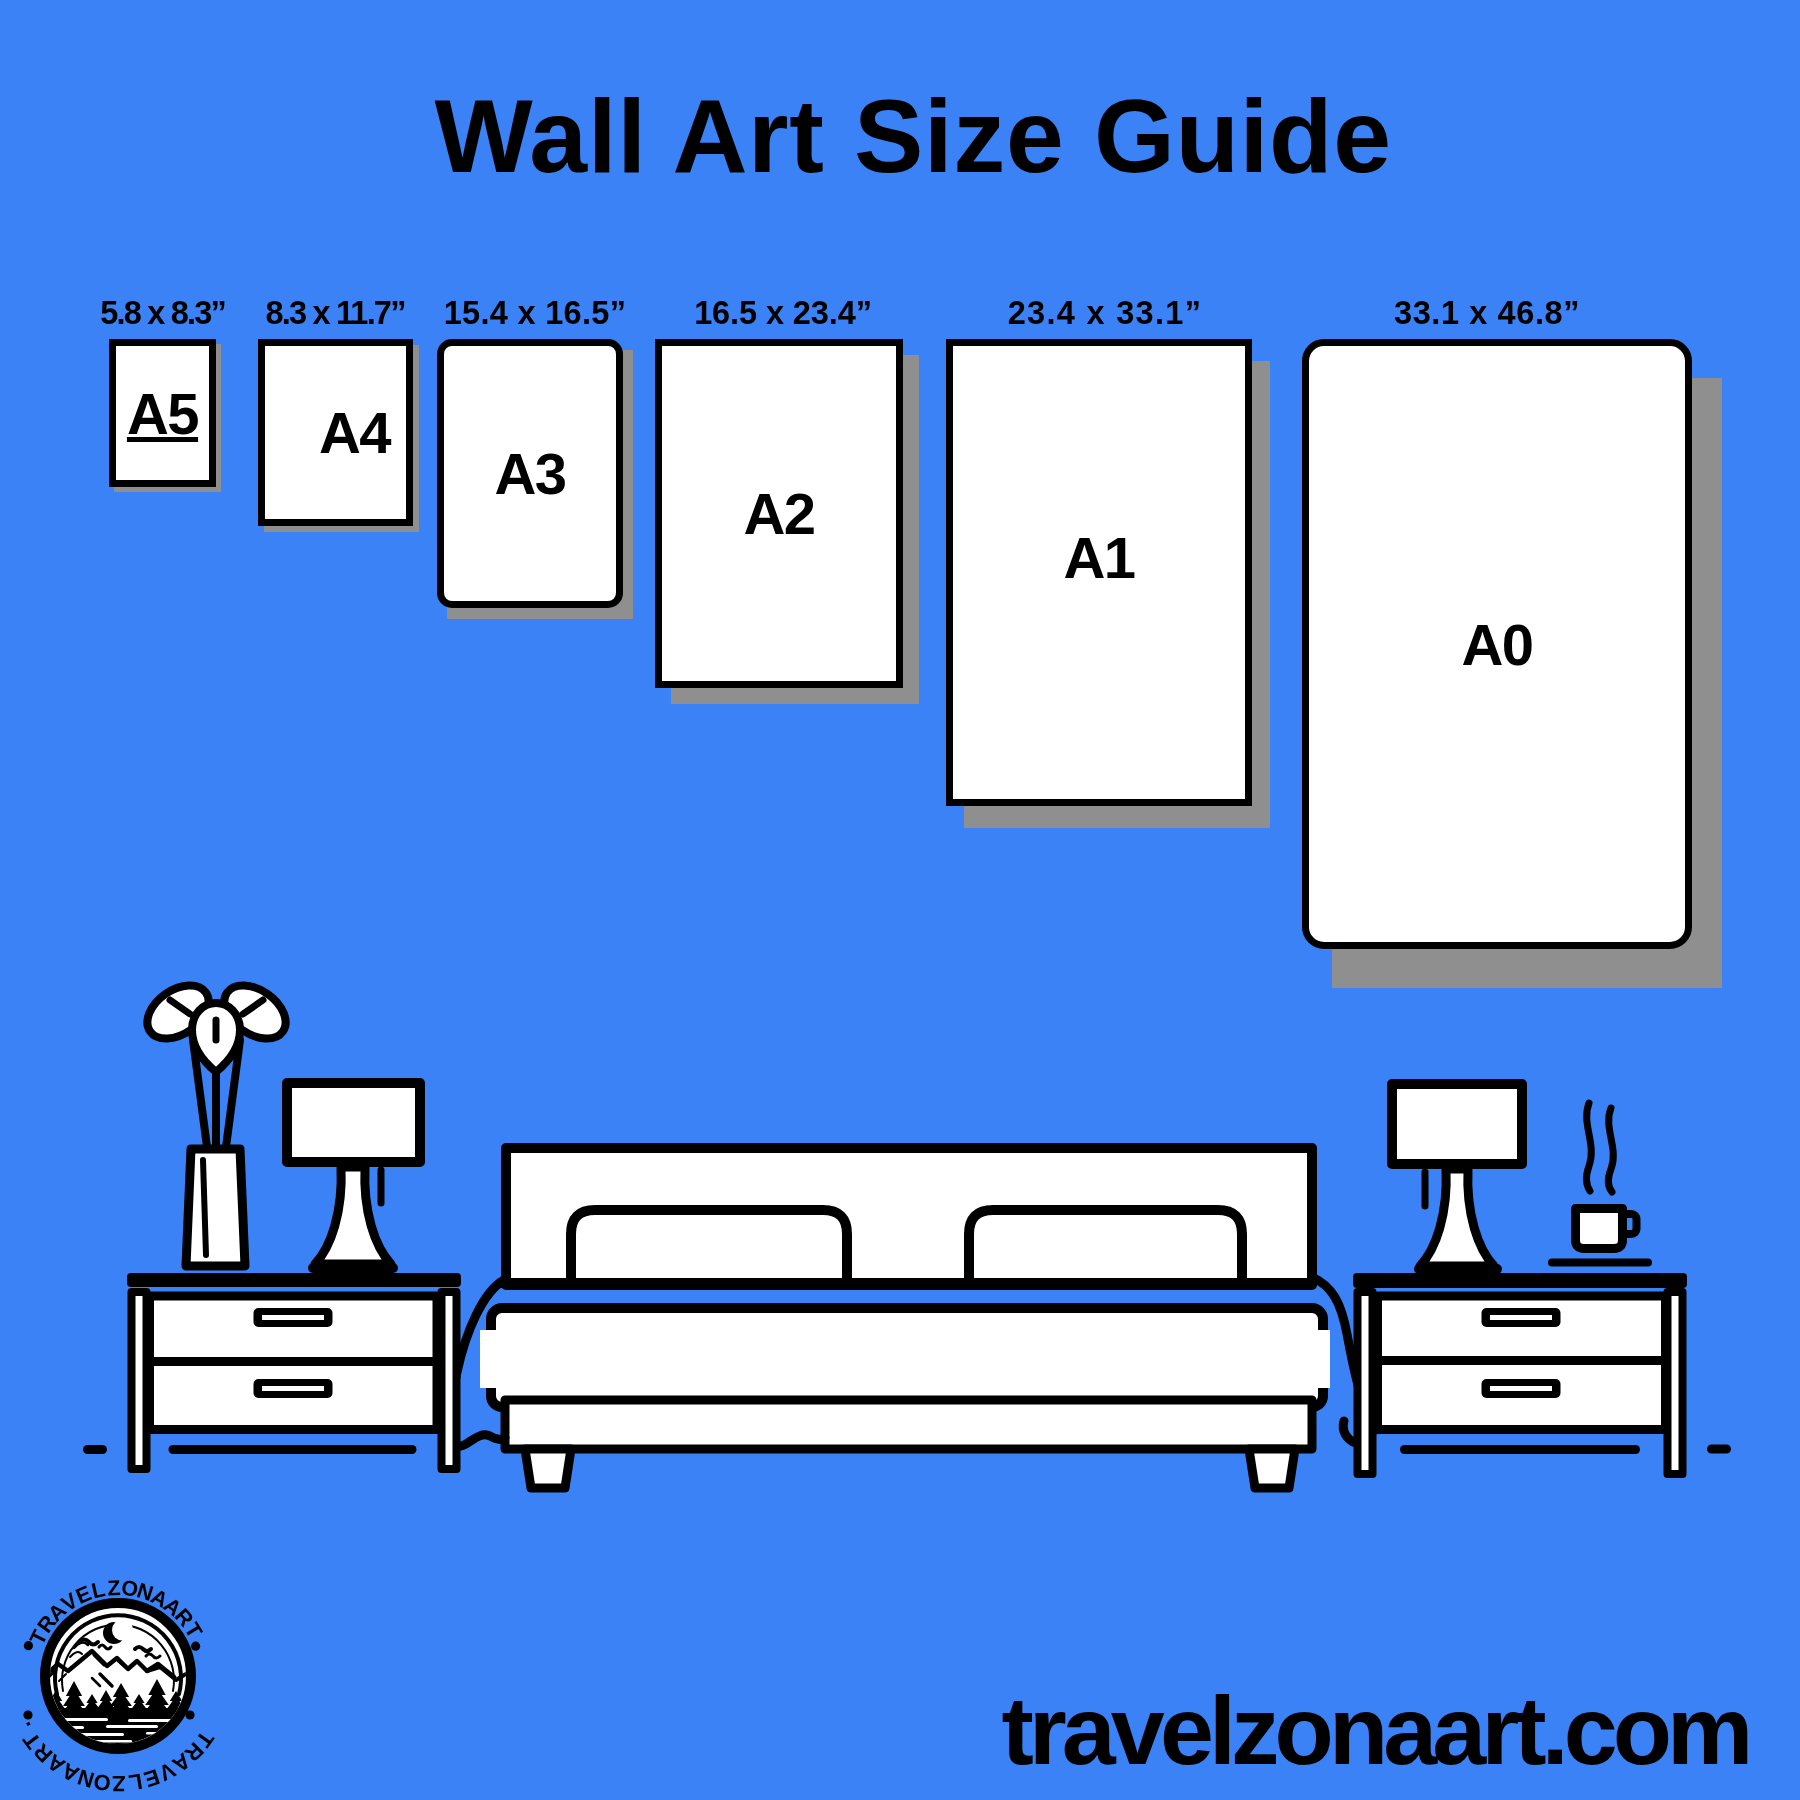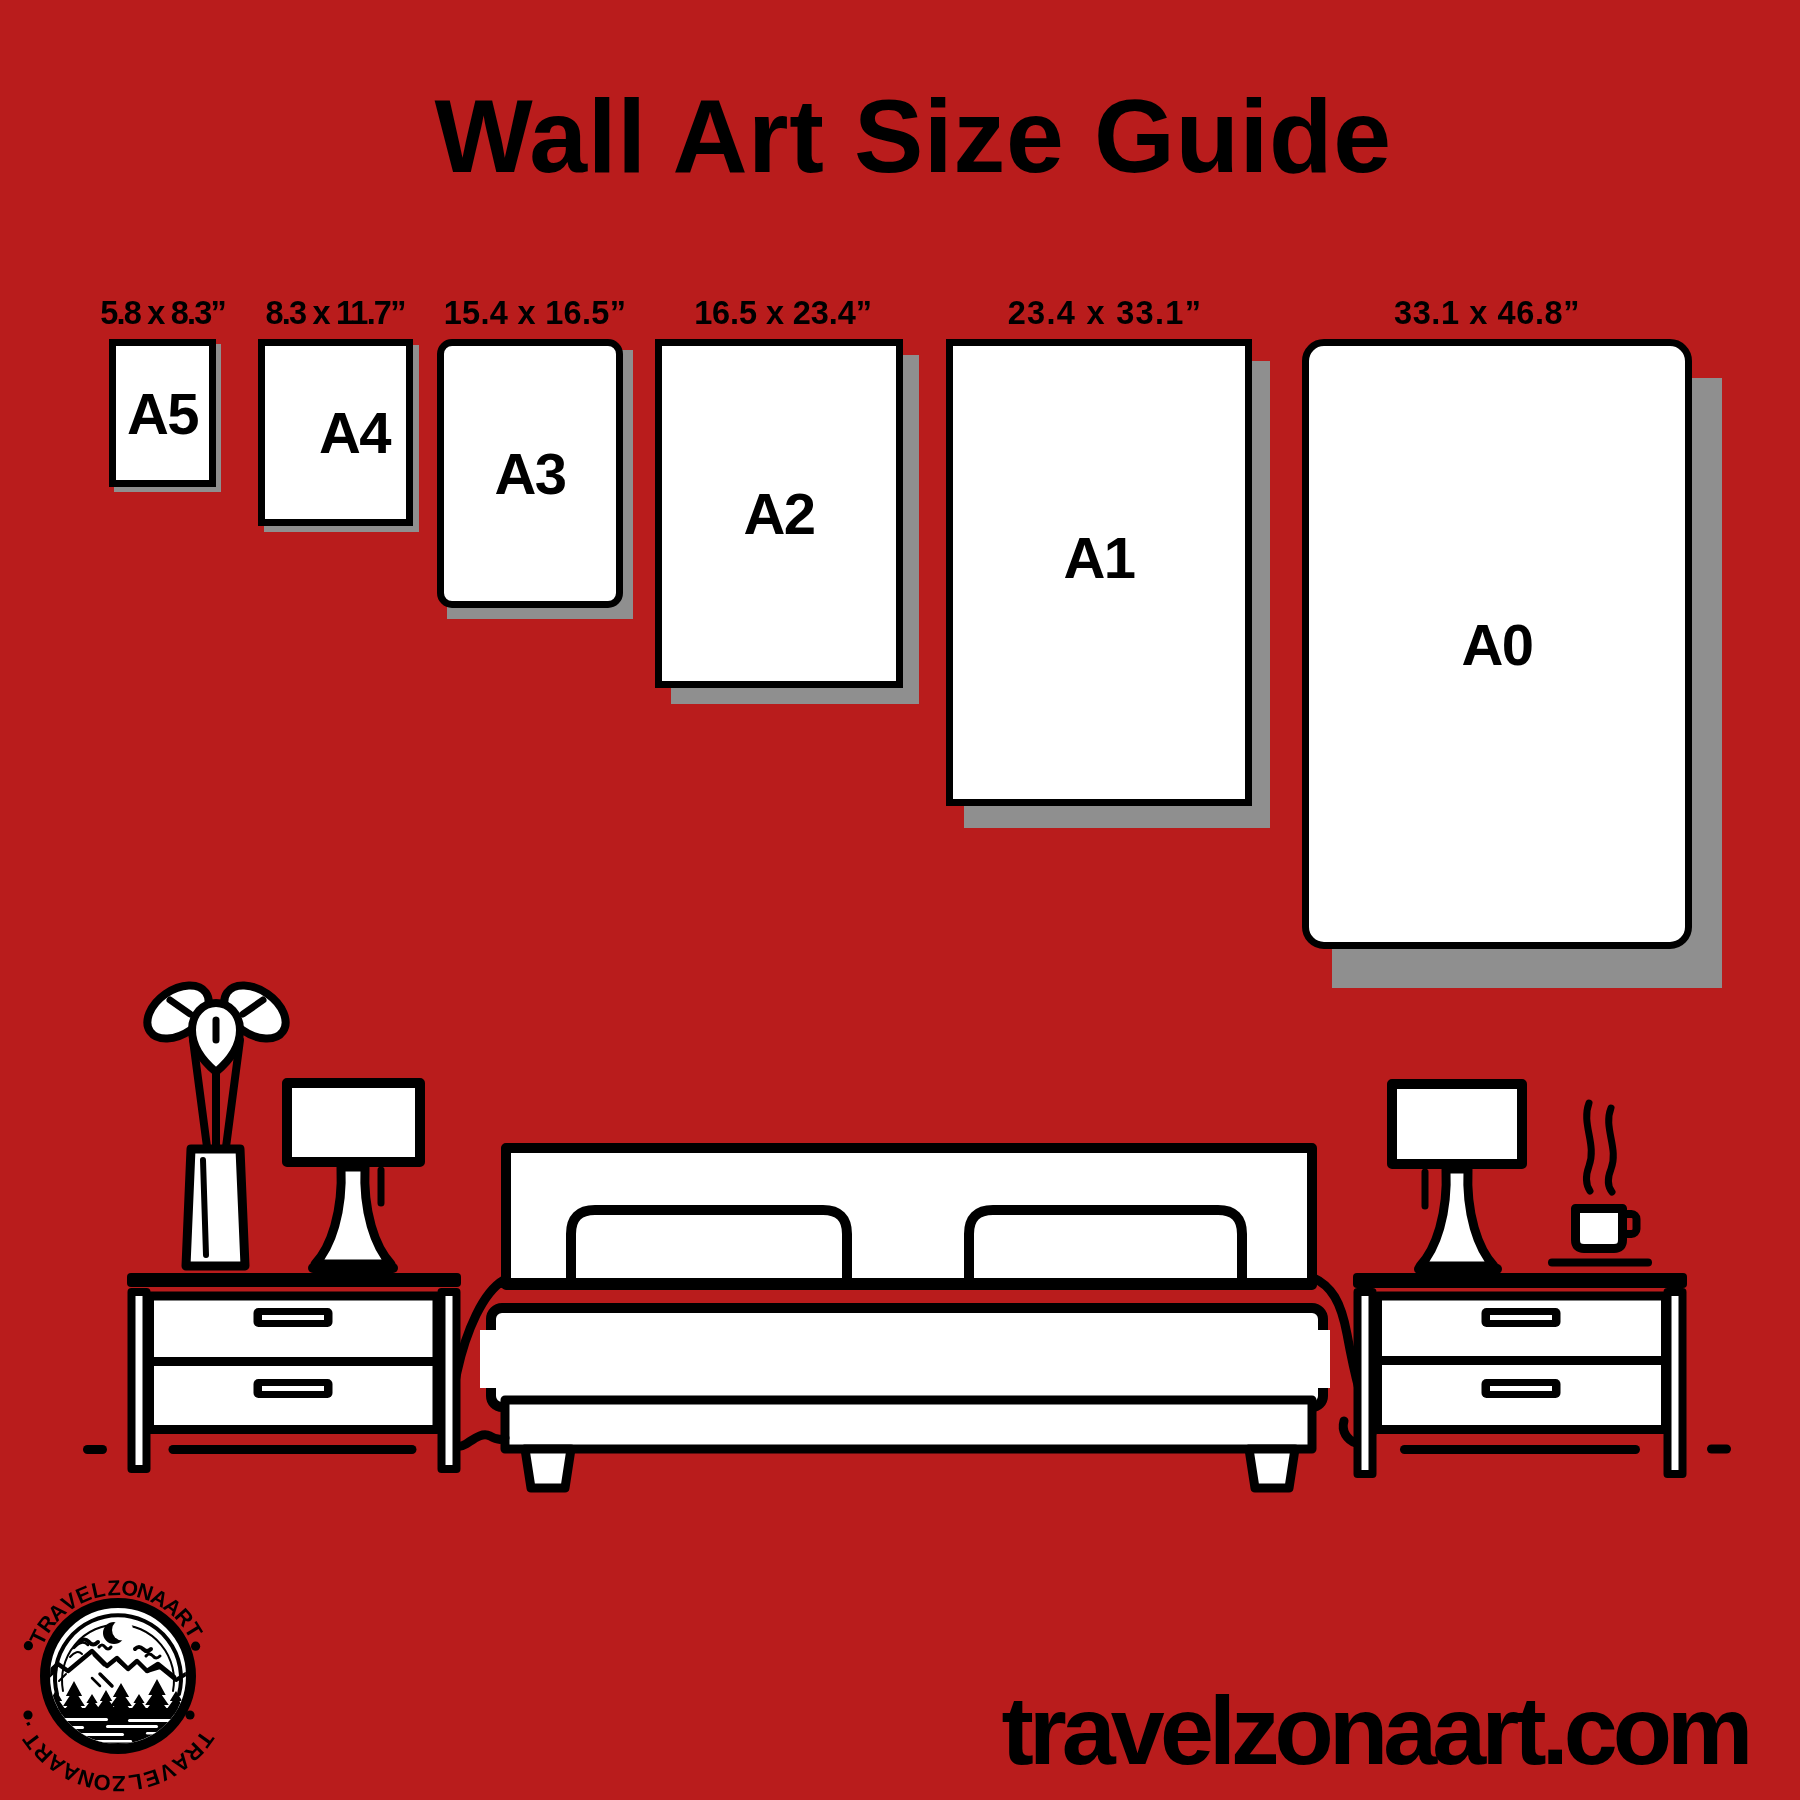--- a/index.html
+++ b/index.html
@@ -1,33 +1,33 @@
 <!DOCTYPE html>
 <html><head><meta charset="utf-8"><style>
 html,body{margin:0;padding:0;background:#fff;}
-#page{position:relative;width:1800px;height:1800px;font-family:"Liberation Sans",sans-serif;background:#b91c1c;overflow:hidden;}
+#page{position:relative;width:1800px;height:1800px;font-family:"Liberation Sans",sans-serif;background:#3b82f6;overflow:hidden;}
 .title{position:absolute;left:13px;width:1800px;top:77px;font-size:104px;font-weight:bold;text-align:center;white-space:nowrap;letter-spacing:0.6px;}
 .shadow{position:absolute;background:#8f8f8f;}
 .frame{position:absolute;background:#fff;border:7px solid #000;box-sizing:border-box;display:flex;align-items:center;justify-content:center;font-weight:bold;font-size:58px;color:#000;letter-spacing:-1.5px;}
 .dim{position:absolute;font-weight:bold;font-size:32.5px;color:#000;text-align:center;white-space:nowrap;width:400px;top:295px;letter-spacing:-1.8px;}
 .site{position:absolute;top:1675px;left:475px;width:1800px;text-align:center;font-size:97px;font-weight:bold;white-space:nowrap;letter-spacing:-4.9px;}
 svg{position:absolute;left:0;top:0;}
 </style></head><body>
 <div id="page">
 <div class="title">Wall Art Size Guide</div>
 
 <div class="dim" style="left:-37.5px;">5.8 x 8.3”</div>
 <div class="dim" style="left:135px;">8.3 x 11.7”</div>
 <div class="dim" style="left:335px;letter-spacing:0.3px;">15.4 x 16.5”</div>
 <div class="dim" style="left:583px;letter-spacing:-0.1px;">16.5 x 23.4”</div>
 <div class="dim" style="left:905px;letter-spacing:1.3px;">23.4 x 33.1”</div>
 <div class="dim" style="left:1287px;letter-spacing:0.6px;">33.1 x 46.8”</div>
 
 <div class="shadow" style="left:114px;top:344px;width:107px;height:148px;"></div>
-<div class="frame" style="left:109px;top:339px;width:107px;height:148px;">A5</div>
+<div class="frame" style="left:109px;top:339px;width:107px;height:148px;text-decoration:underline;">A5</div>
 
 <div class="shadow" style="left:264px;top:345px;width:155px;height:187px;"></div>
 <div class="frame" style="left:258px;top:339px;width:155px;height:187px;padding-left:38px;">A4</div>
 
 <div class="shadow" style="left:447px;top:350px;width:186px;height:269px;"></div>
 <div class="frame" style="left:437px;top:339px;width:186px;height:269px;border-radius:15px;">A3</div>
 
 <div class="shadow" style="left:671px;top:355px;width:248px;height:349px;"></div>
 <div class="frame" style="left:655px;top:339px;width:248px;height:349px;">A2</div>
 

